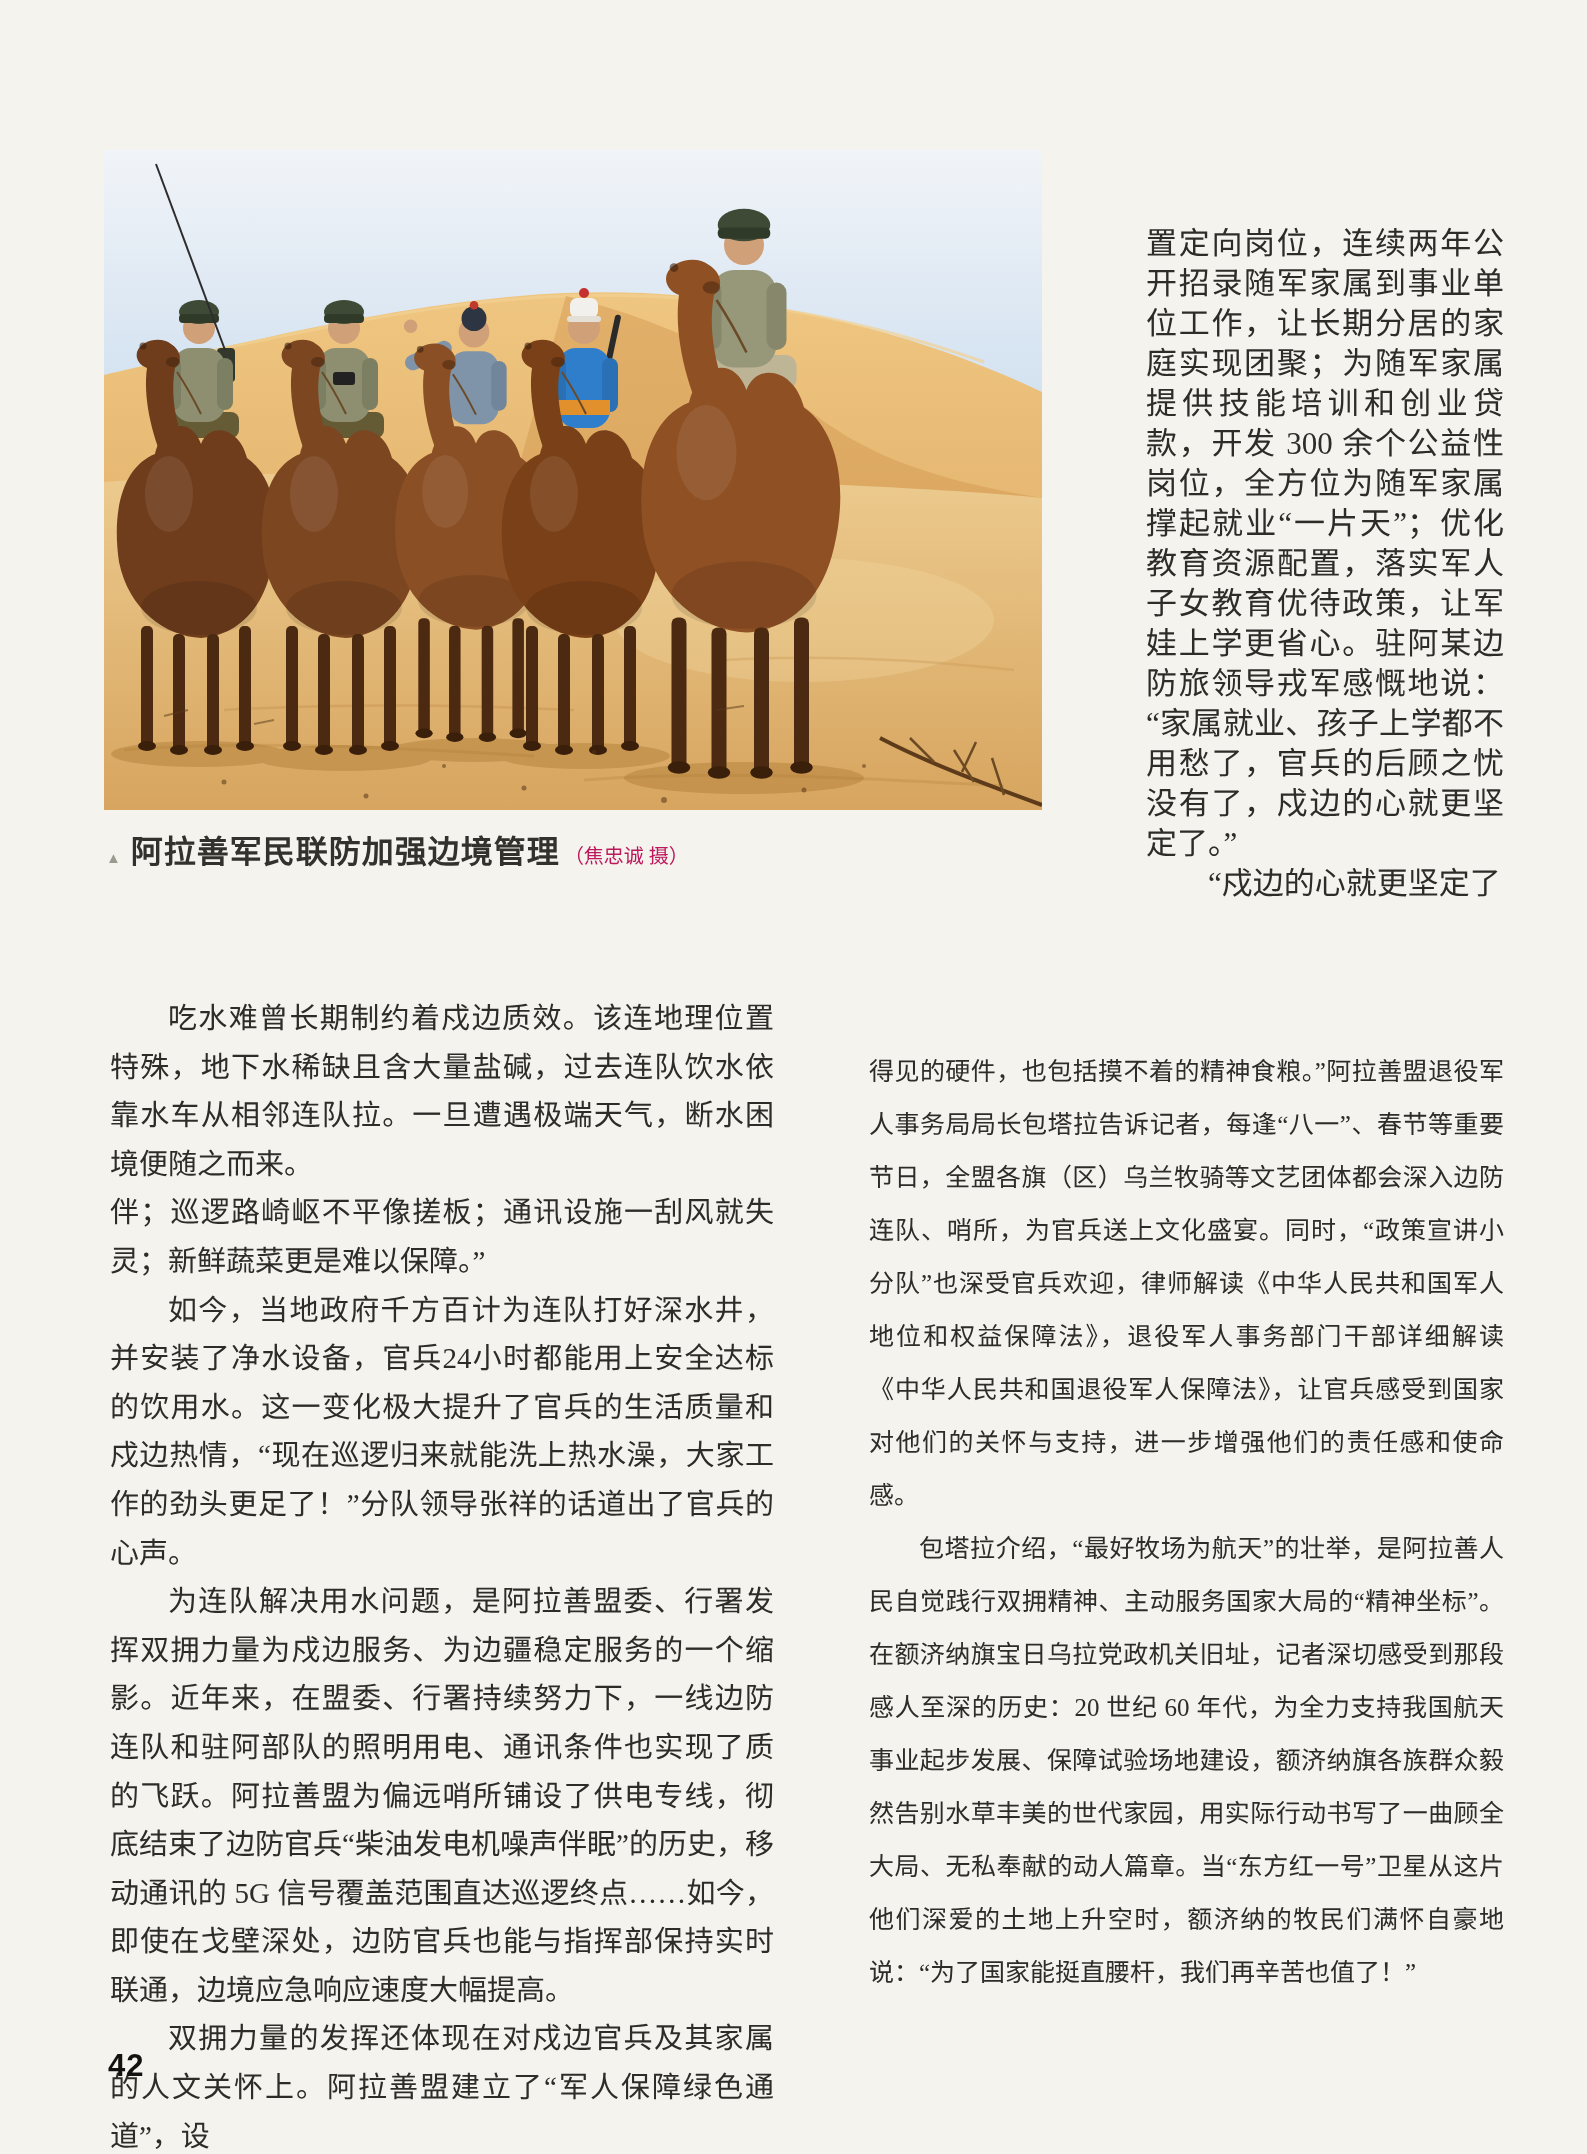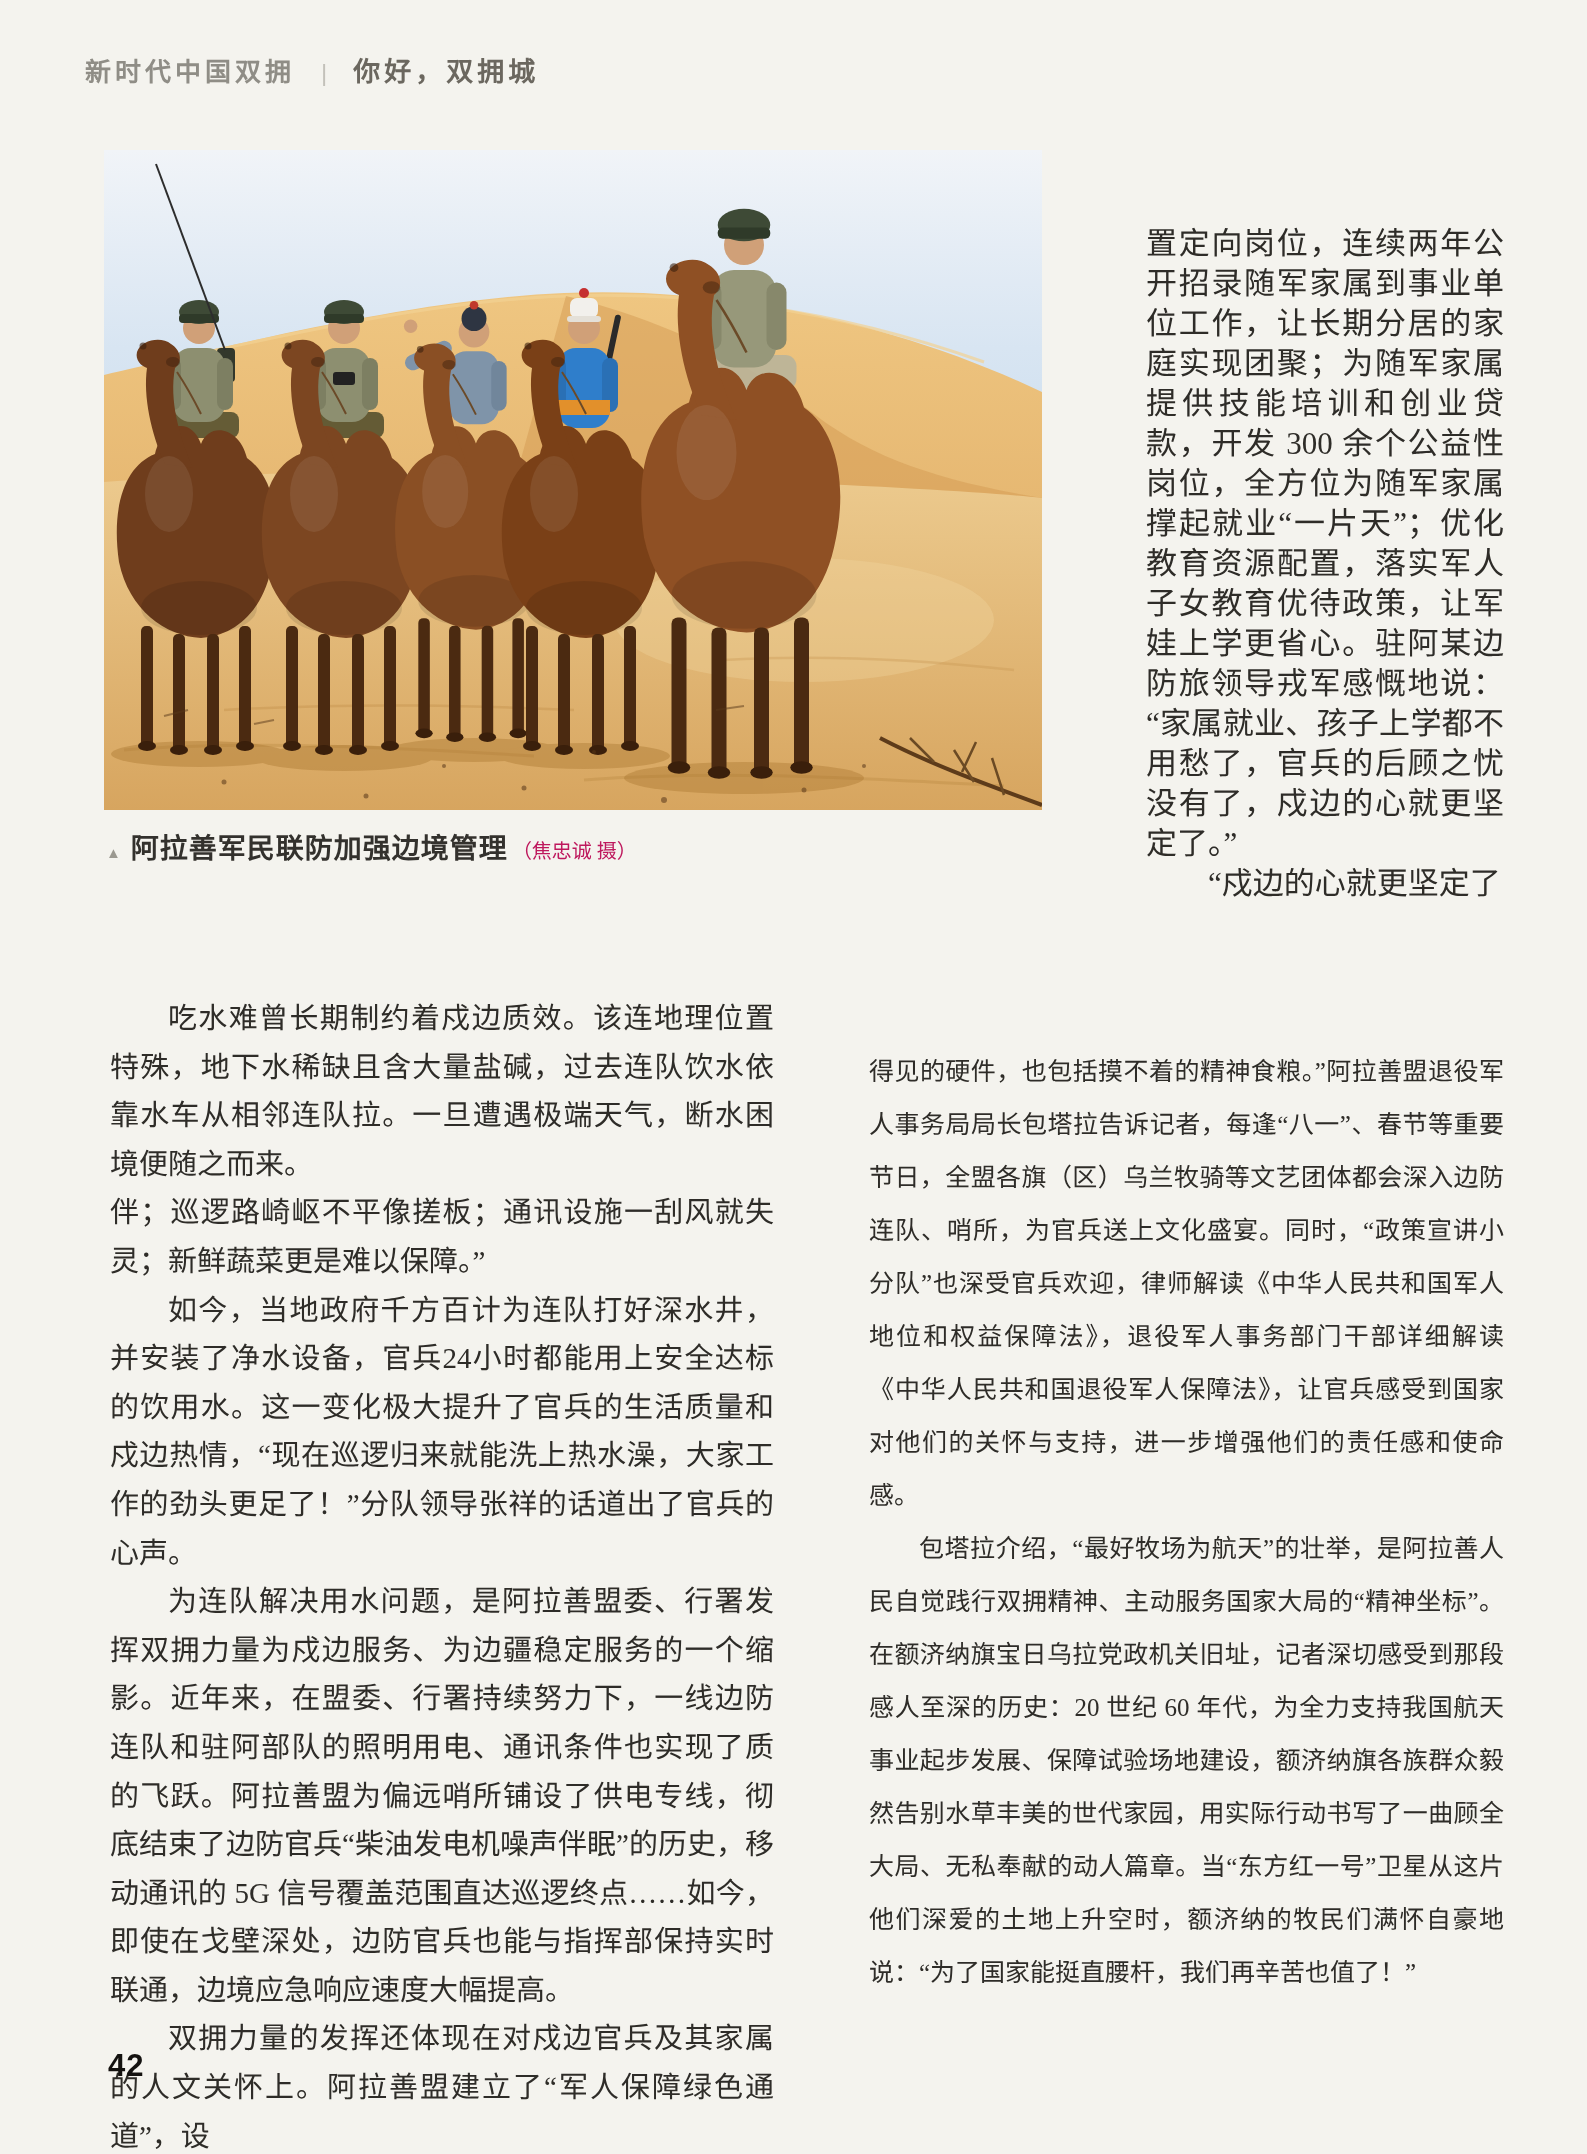--- a/index.html
+++ b/index.html
@@ -20,21 +20,21 @@
   
   .photo { position:absolute; left:104px; top:150px; width:938px; height:660px; margin:0; }
   .photo svg { display:block; width:100%; height:100%; }
 
   
   .caption { position:absolute; left:106px; top:826px; width:910px; display:flex; align-items:baseline; }
   .caption .tri { color:#9b9990; font-size:15px; margin-right:10px;
                   font-family:"Liberation Sans","DejaVu Sans",sans-serif; }
   .caption .cap-bold {
     font-family:"Liberation Sans","DejaVu Sans",sans-serif;
-    font-weight:800; font-size:28px; color:#33312d; letter-spacing:1px;
+    font-weight:800; font-size:32px; color:#33312d; letter-spacing:1px;
   }
   .caption .cap-credit { font-size:20px; color:#be185d; margin-left:4px; }
 
   
   .col { position:absolute; color:#2e2c28; text-align:justify; text-justify:inter-ideograph; }
   .col p { margin:0; }
   .indent { text-indent:2em; }
   .col-left         { left:110px;  top:994px; width:664px; font-size:29px;  line-height:48.6px; }
   .col-right-narrow { left:1146px; top:224px; width:358px; font-size:31px;  line-height:40px; }
   .col-right-wide   { left:869px;  top:1045px; width:635px; font-size:25px;  line-height:53px; }
@@ -43,25 +43,20 @@
     position:absolute; left:108px; top:2048px;
     font-family:"Liberation Sans","DejaVu Sans",sans-serif;
     font-weight:800; font-size:31px; color:#141210; letter-spacing:1px;
   }
 </style>
 </head>
 <body>
 
 <div class="sheet">
 
-  <header class="hdr">
-    <span class="series">新时代中国双拥</span>
-    <span class="sep">|</span>
-    <span class="article">你好，双拥城</span>
-  </header>
 
   <figure class="photo">
     <svg viewBox="0 0 938 660" preserveAspectRatio="none" role="img">
       <defs>
         <linearGradient id="sky" x1="0" y1="0" x2="0" y2="1">
           <stop offset="0" stop-color="#f1f4f8"></stop>
           <stop offset="0.55" stop-color="#d8e5f2"></stop>
           <stop offset="1" stop-color="#c9ddee"></stop>
         </linearGradient>
         <linearGradient id="dune" x1="0" y1="0" x2="0" y2="1">

